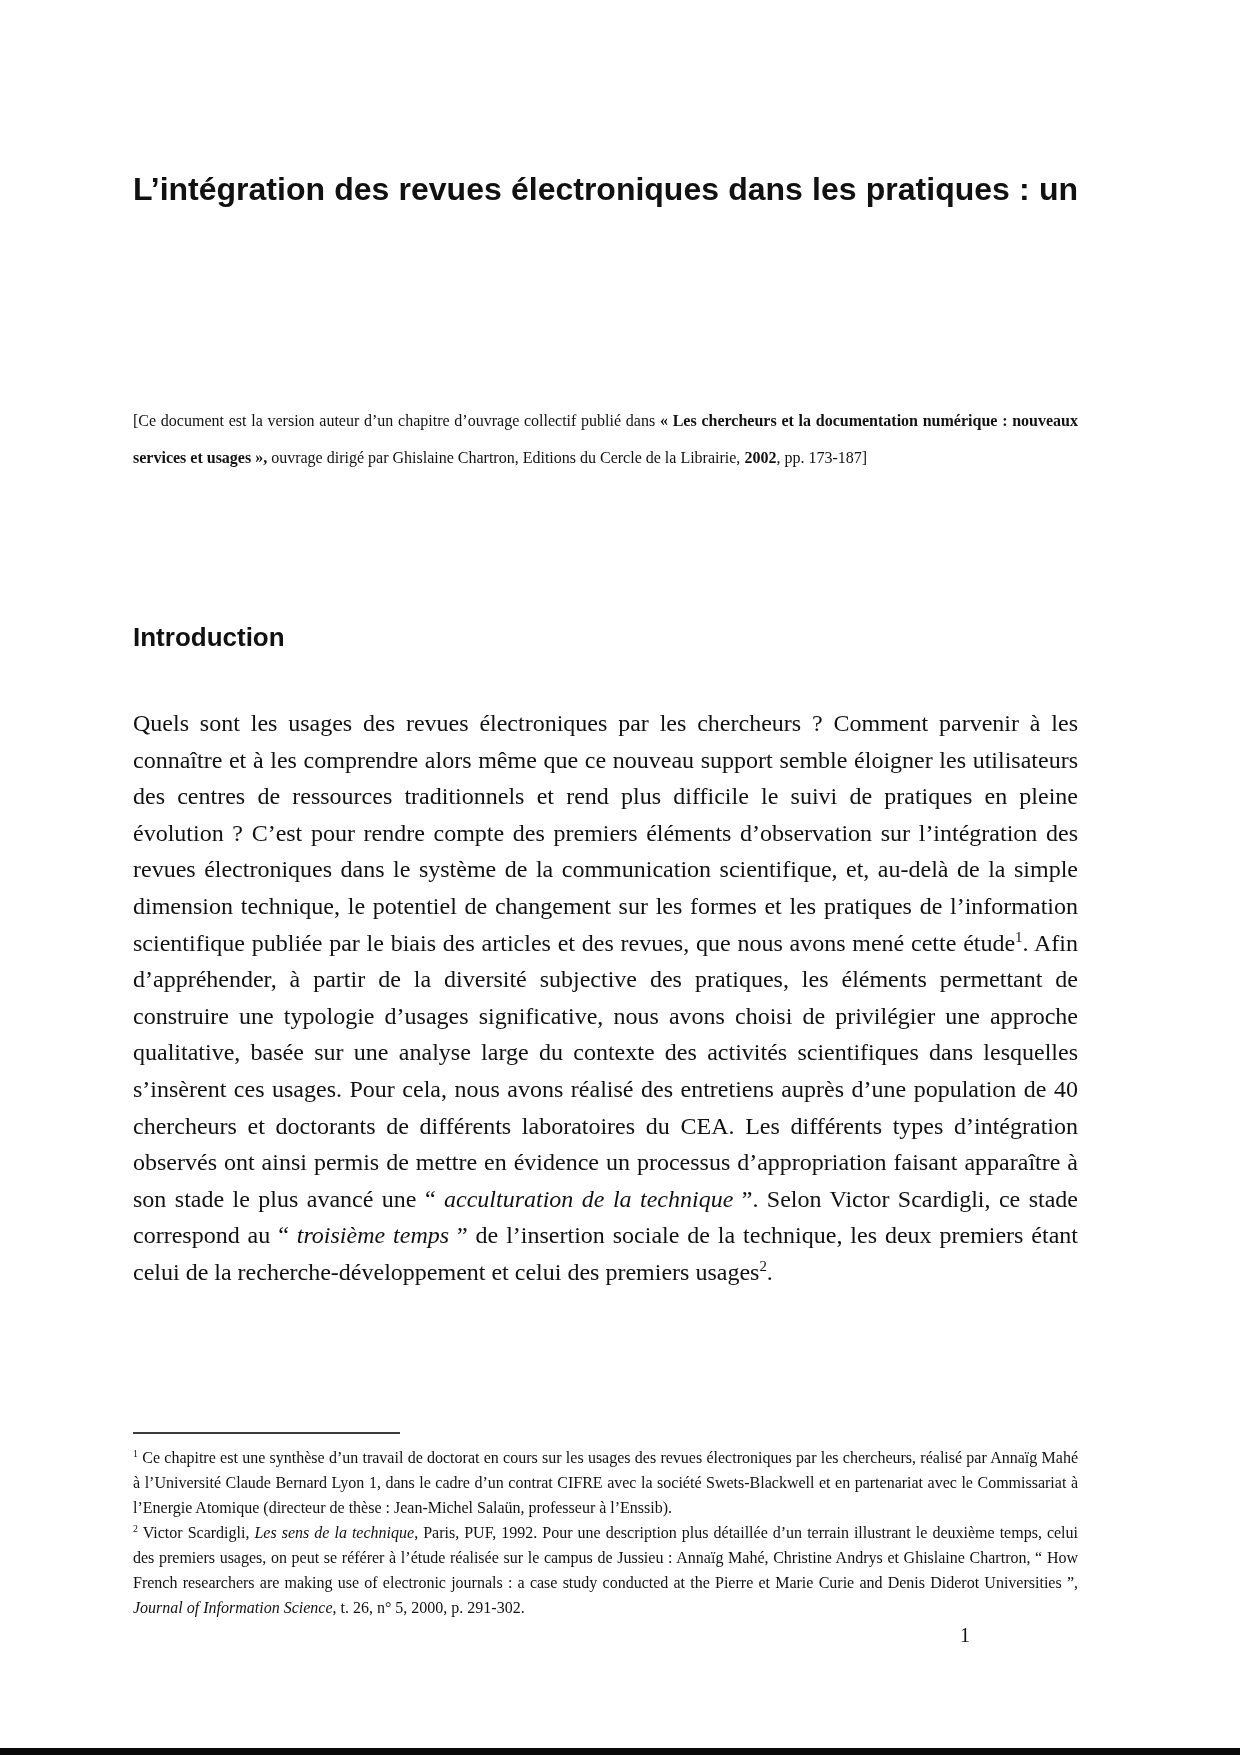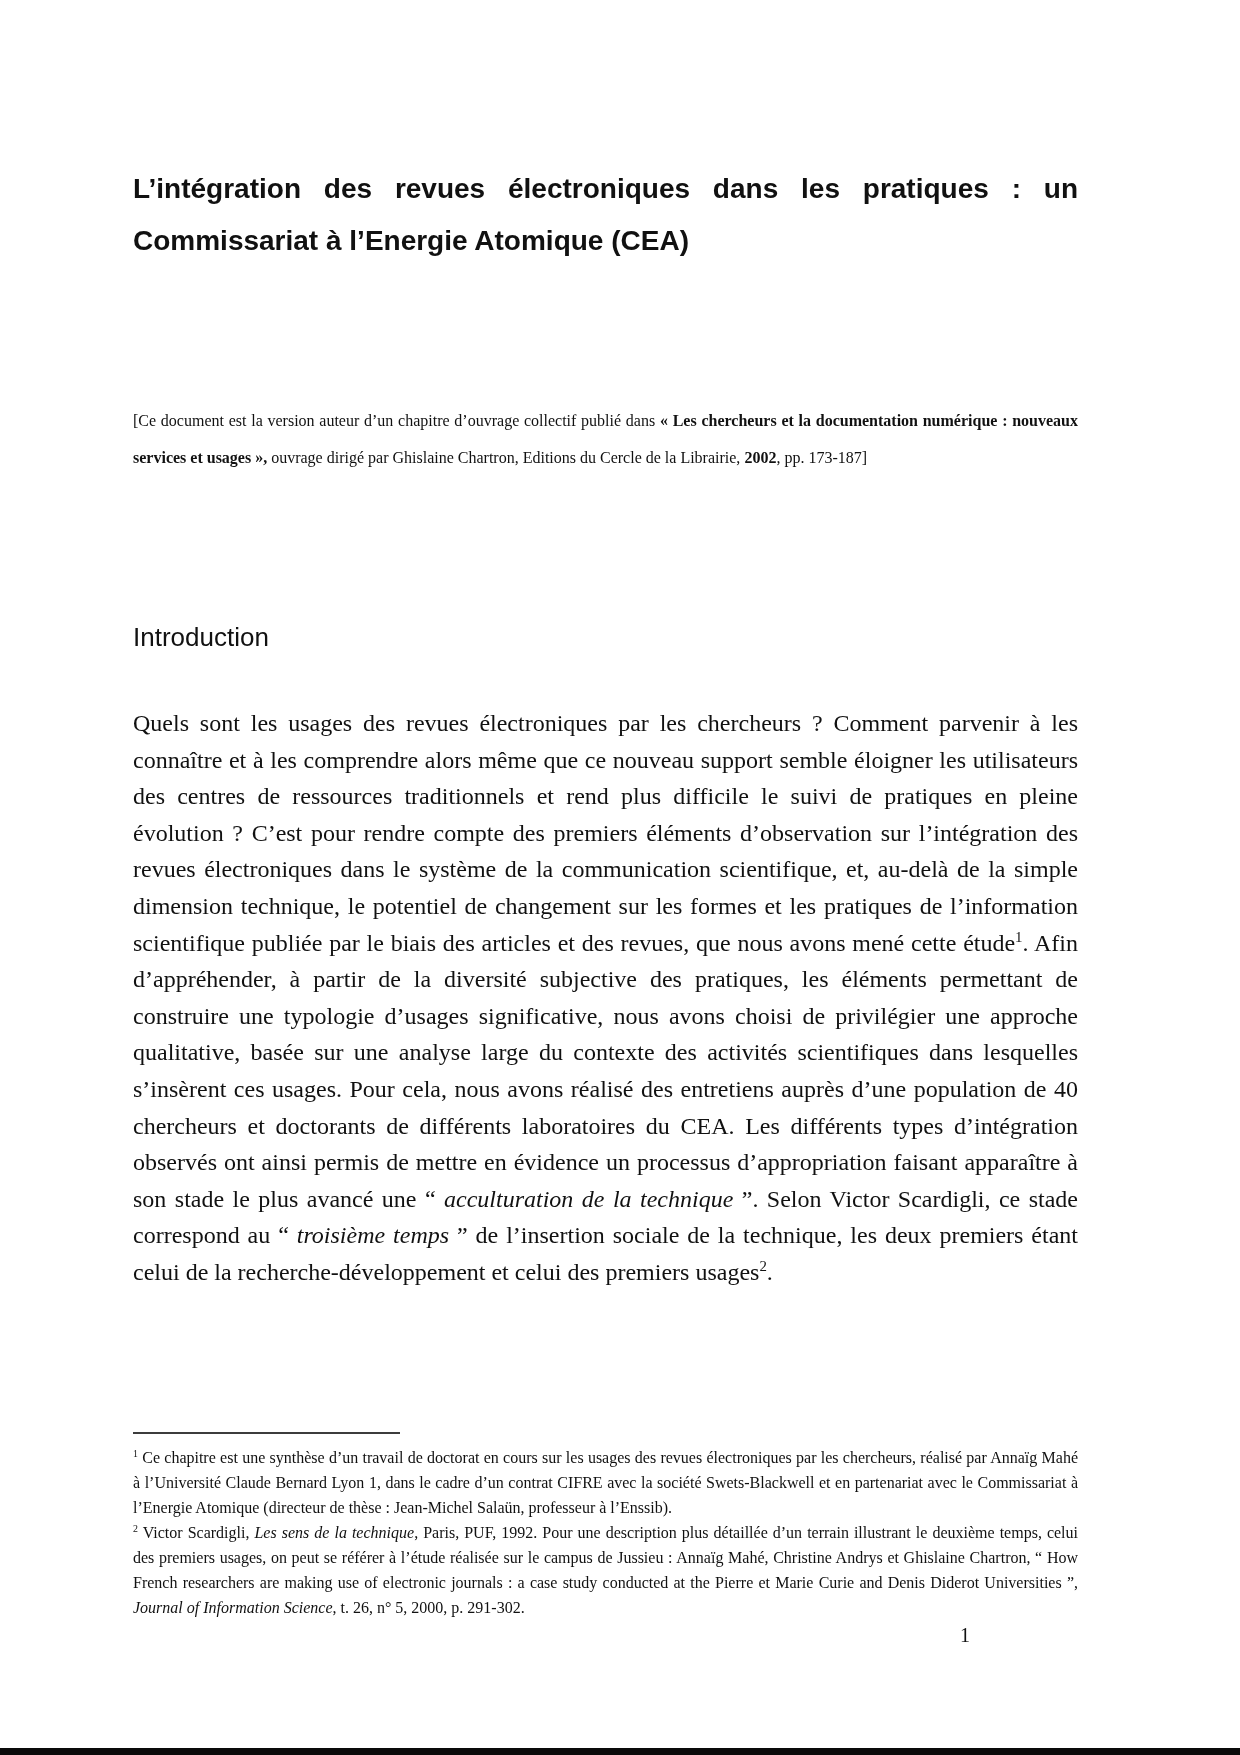--- a/index.html
+++ b/index.html
@@ -11,36 +11,36 @@
     background: #ffffff;
     overflow: hidden;
     font-family: "Liberation Serif", "DejaVu Serif", serif;
     color: #111111;
   }
   .abs { position: absolute; }
   .doc-title {
     left: 133px; top: 163px; width: 945px;
     font-family: "Liberation Sans", "DejaVu Sans", sans-serif;
     font-weight: bold;
-    font-size: 28px;
+    font-size: 32px;
     line-height: 52px;
     color: #111111;
   }
   .title-line { text-align: justify; }
   .title-line.stretch { text-align-last: justify; }
   .bracket-note {
     left: 133px; top: 402px; width: 945px;
     font-size: 16px;
     line-height: 37px;
     text-align: justify;
   }
   .intro-heading {
     left: 133px; top: 622px;
     font-family: "Liberation Sans", "DejaVu Sans", sans-serif;
-    font-weight: normal;
+    font-weight: bold;
     font-size: 26px;
     line-height: 30px;
     color: #111111;
   }
   .intro-paragraph {
     left: 133px; top: 705px; width: 945px;
     font-size: 24px;
     line-height: 36.6px;
     text-align: justify;
   }
@@ -68,21 +68,20 @@
     background: #0a0a0a;
   }
 </style>
 </head>
 <body>
 
 <div class="page">
 
   <div class="abs doc-title">
     <div class="title-line stretch">L’intégration des revues électroniques dans les pratiques : un</div>
-    <div class="title-line">Commissariat à l’Energie Atomique (CEA)</div>
   </div>
 
   <div class="abs bracket-note"><span>[Ce document est la version auteur d’un chapitre d’ouvrage collectif publié dans </span><span style="font-weight: bold;">« Les chercheurs et la documentation numérique : nouveaux services et usages »,</span><span> ouvrage dirigé par Ghislaine Chartron, Editions du Cercle de la Librairie, </span><span style="font-weight: bold;">2002</span><span>, pp. 173-187]</span></div>
 
   <h2 class="abs intro-heading">Introduction</h2>
 
   <div class="abs intro-paragraph"><span>Quels sont les usages des revues électroniques par les chercheurs ? Comment parvenir à les connaître et à les comprendre alors même que ce nouveau support semble éloigner les utilisateurs des centres de ressources traditionnels et rend plus difficile le suivi de pratiques en pleine évolution ? C’est pour rendre compte des premiers éléments d’observation sur l’intégration des revues électroniques dans le système de la communication scientifique, et, au-delà de la simple dimension technique, le potentiel de changement sur les formes et les pratiques de l’information scientifique publiée par le biais des articles et des revues, que nous avons mené cette étude</span><sup>1</sup><span>. Afin d’appréhender, à partir de la diversité subjective des pratiques, les éléments permettant de construire une typologie d’usages significative, nous avons choisi de privilégier une approche qualitative, basée sur une analyse large du contexte des activités scientifiques dans lesquelles s’insèrent ces usages. Pour cela, nous avons réalisé des entretiens auprès d’une population de 40 chercheurs et doctorants de différents laboratoires du CEA. Les différents types d’intégration observés ont ainsi permis de mettre en évidence un processus d’appropriation faisant apparaître à son stade le plus avancé une “ </span><span style="font-style: italic;">acculturation de la technique</span><span> ”. Selon Victor Scardigli, ce stade correspond au “ </span><span style="font-style: italic;">troisième temps</span><span> ” de l’insertion sociale de la technique, les deux premiers étant celui de la recherche-développement et celui des premiers usages</span><sup>2</sup><span>.</span></div>
 
   <div class="abs footnote-sep"></div>
 

